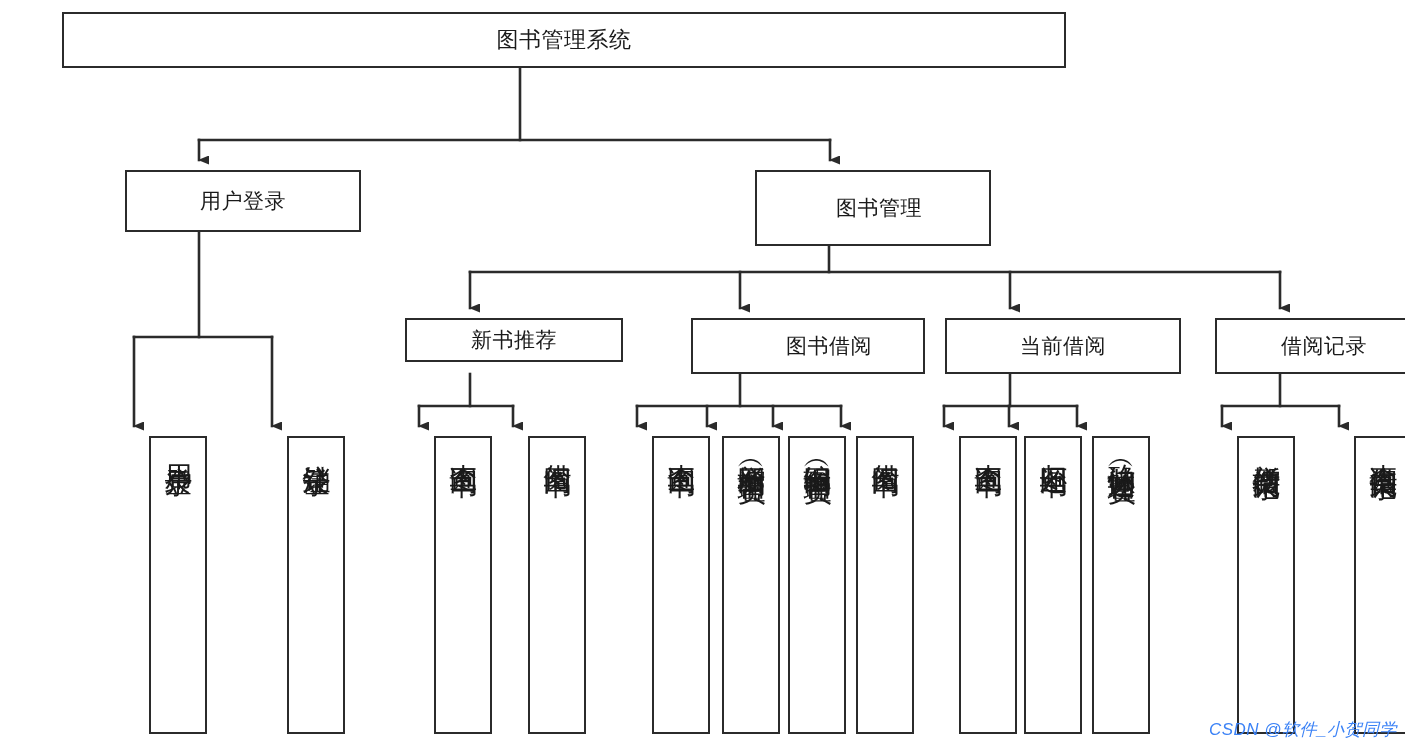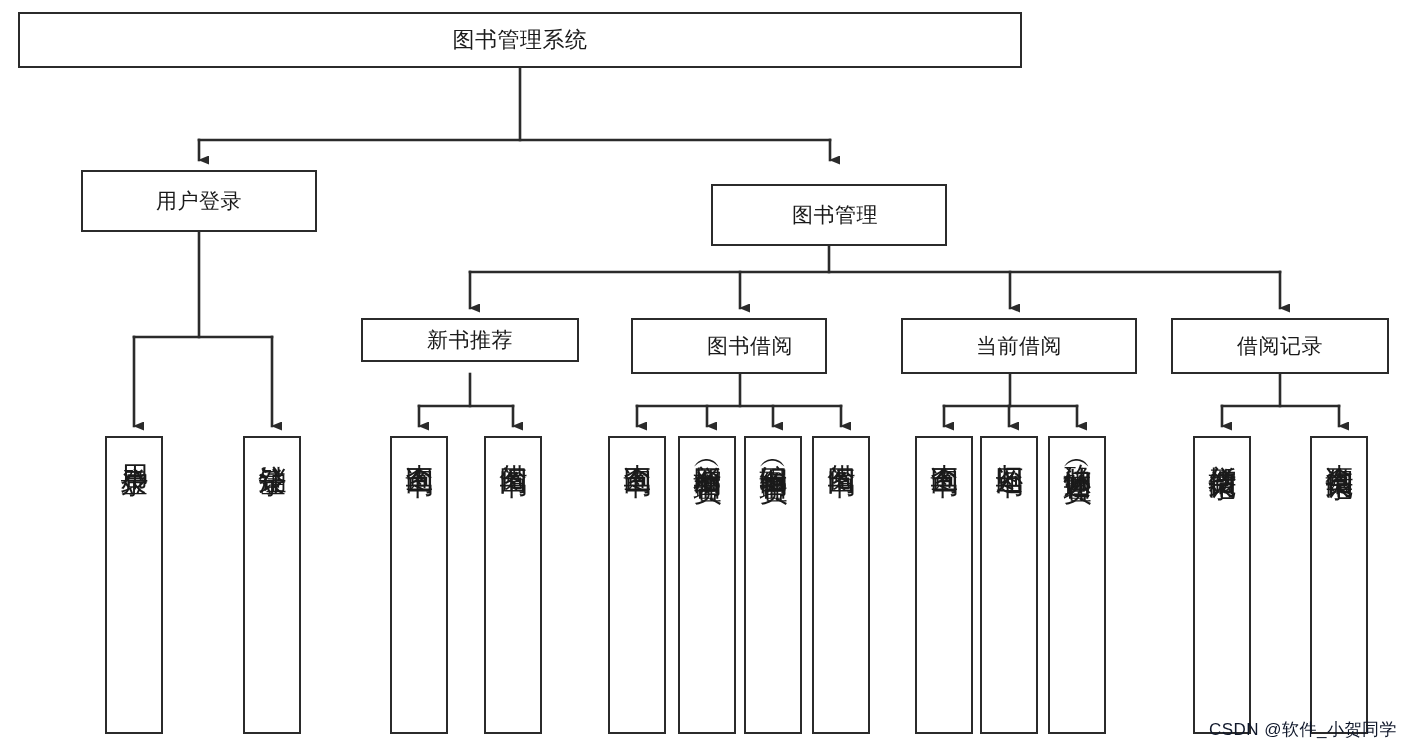--- a/index.html
+++ b/index.html
@@ -27,20 +27,21 @@
   }
   .node {
     position: absolute;
     box-sizing: border-box;
     background: #ffffff;
     border: 2px solid #2b2b2b;
     display: flex;
     align-items: center;
     justify-content: center;
     color: #1a1a1a;
+    margin-left: 44px;
   }
   .node .lbl {
     display: block;
     text-align: center;
     line-height: 1.18;
     white-space: nowrap;
   }
   .node.horiz .lbl {
     font-size: 21px;
     letter-spacing: 0.5px;
@@ -59,23 +60,24 @@
     font-size: 28px;
     line-height: 1.0;
     letter-spacing: 2px;
     white-space: normal;
   }
   .watermark {
     position: absolute;
     right: 8px;
     bottom: 6px;
     font-size: 17px;
-    color: #0f172a;
+    color: #3b82f6;
     letter-spacing: 0.5px;
     user-select: none;
+    font-style: italic;
   }
 </style>
 </head>
 <body>
 
 <div id="canvas">
 
   <svg id="wires" viewBox="0 0 1405 747">
     <defs>
       <marker id="arrow" markerWidth="9" markerHeight="11" refX="4.5" refY="10" orient="auto" markerUnits="userSpaceOnUse">
@@ -126,28 +128,28 @@
     </g>
   </svg>
 
   <div class="node root horiz" style="left:18px; top:12px; width:1004px; height:56px;">
     <span class="lbl">图书管理系统</span>
   </div>
 
   <div class="node horiz" style="left:81px; top:170px; width:236px; height:62px;">
     <span class="lbl">用户登录</span>
   </div>
-  <div class="node horiz" style="left:711px; top:184px; width:236px; height:62px;padding-left:12px;">
+  <div class="node horiz" style="left:711px; top:170px; width:236px; height:76px;padding-left:12px;">
     <span class="lbl">图书管理</span>
   </div>
 
   <div class="node horiz" style="left:361px; top:318px; width:218px; height:44px;">
     <span class="lbl">新书推荐</span>
   </div>
-  <div class="node horiz" style="left:631px; top:318px; width:196px; height:56px;padding-left:42px;">
+  <div class="node horiz" style="left:647px; top:318px; width:234px; height:56px;padding-left:42px;">
     <span class="lbl">图书借阅</span>
   </div>
   <div class="node horiz" style="left:901px; top:318px; width:236px; height:56px;">
     <span class="lbl">当前借阅</span>
   </div>
   <div class="node horiz" style="left:1171px; top:318px; width:218px; height:56px;">
     <span class="lbl">借阅记录</span>
   </div>
 
   <div class="node leaf" style="left:105px; top:436px; width:58px; height:298px;">

